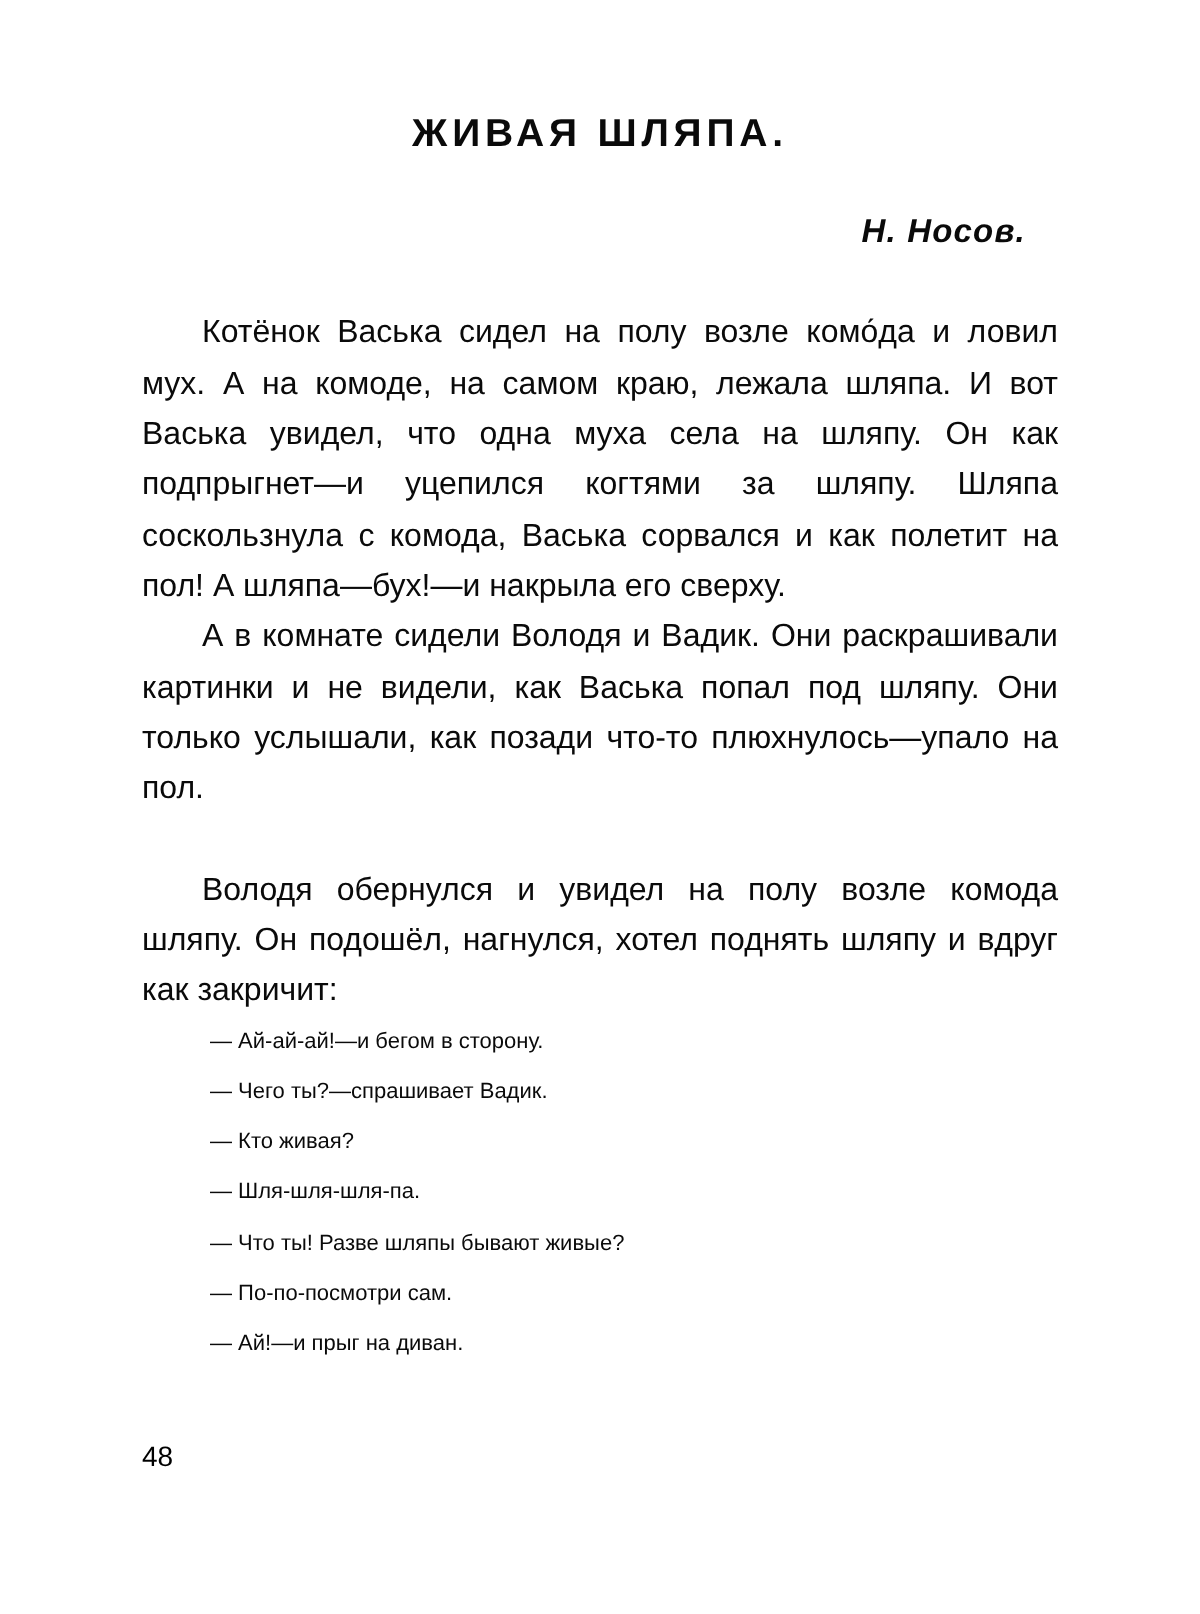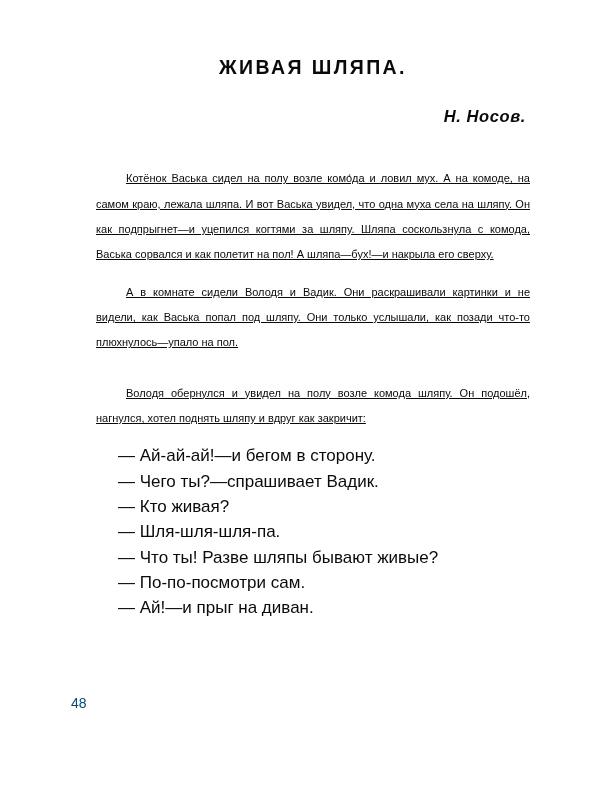--- a/index.html
+++ b/index.html
@@ -14,21 +14,21 @@
   .page {
     position: relative;
     width: 600px;
     height: 807px;
     background: #ffffff;
     overflow: hidden;
     box-sizing: border-box;
   }
   .content {
     position: absolute;
-    left: 84px;
+    left: 71px;
     top: 0;
     width: 458px;
   }
   .title {
     margin: 0;
     padding-top: 57px;
     text-align: center;
     font-size: 19.5px;
     font-weight: bold;
     letter-spacing: 2.4px;
@@ -42,53 +42,52 @@
     text-align: right;
     font-size: 16.5px;
     font-weight: bold;
     font-style: italic;
     letter-spacing: 0.6px;
   }
   .body-text {
     padding-top: 24px;
   }
   p.para {
-    margin: 12px;
-    font-size: 11px;
+    margin: 0;
+    font-size: 16px;
     line-height: 25.3px;
     text-align: justify;
     text-justify: inter-word;
     text-indent: 30px;
     hyphens: manual;
-    text-decoration: underline;
     -webkit-hyphens: manual;
   }
   p.gap-before {
     margin-top: 25.3px;
   }
   ul.dialogue {
     list-style: none;
     margin: 0;
     padding: 0;
   }
   ul.dialogue li {
-    font-size: 17px;
+    font-size: 11px;
     line-height: 25.3px;
     text-align: left;
     padding-left: 34px;
     white-space: nowrap;
   }
   .page-number {
     position: absolute;
     left: 71px;
-    top: 695px;
+    top: 720px;
     font-size: 14px;
     line-height: 16px;
     font-weight: normal;
-    color: #0c4a6e;
+    color: #000000;
   }
 </style>
 </head>
 <body>
 
 <div class="page">
 
   <div class="content">
 
     <h1 class="title">ЖИВАЯ ШЛЯПА.</h1>

